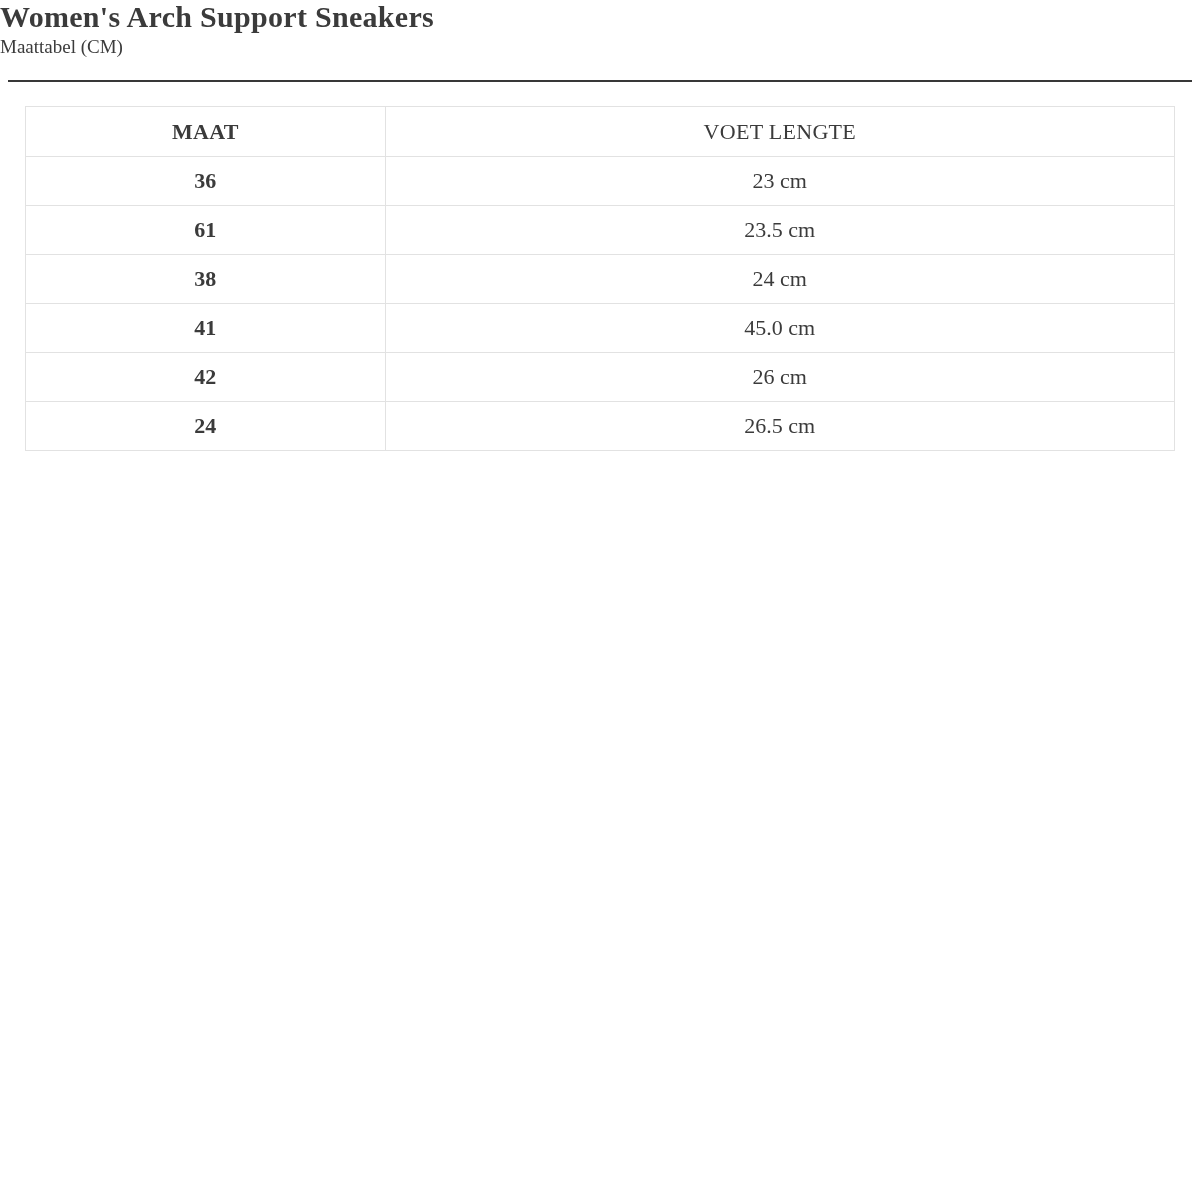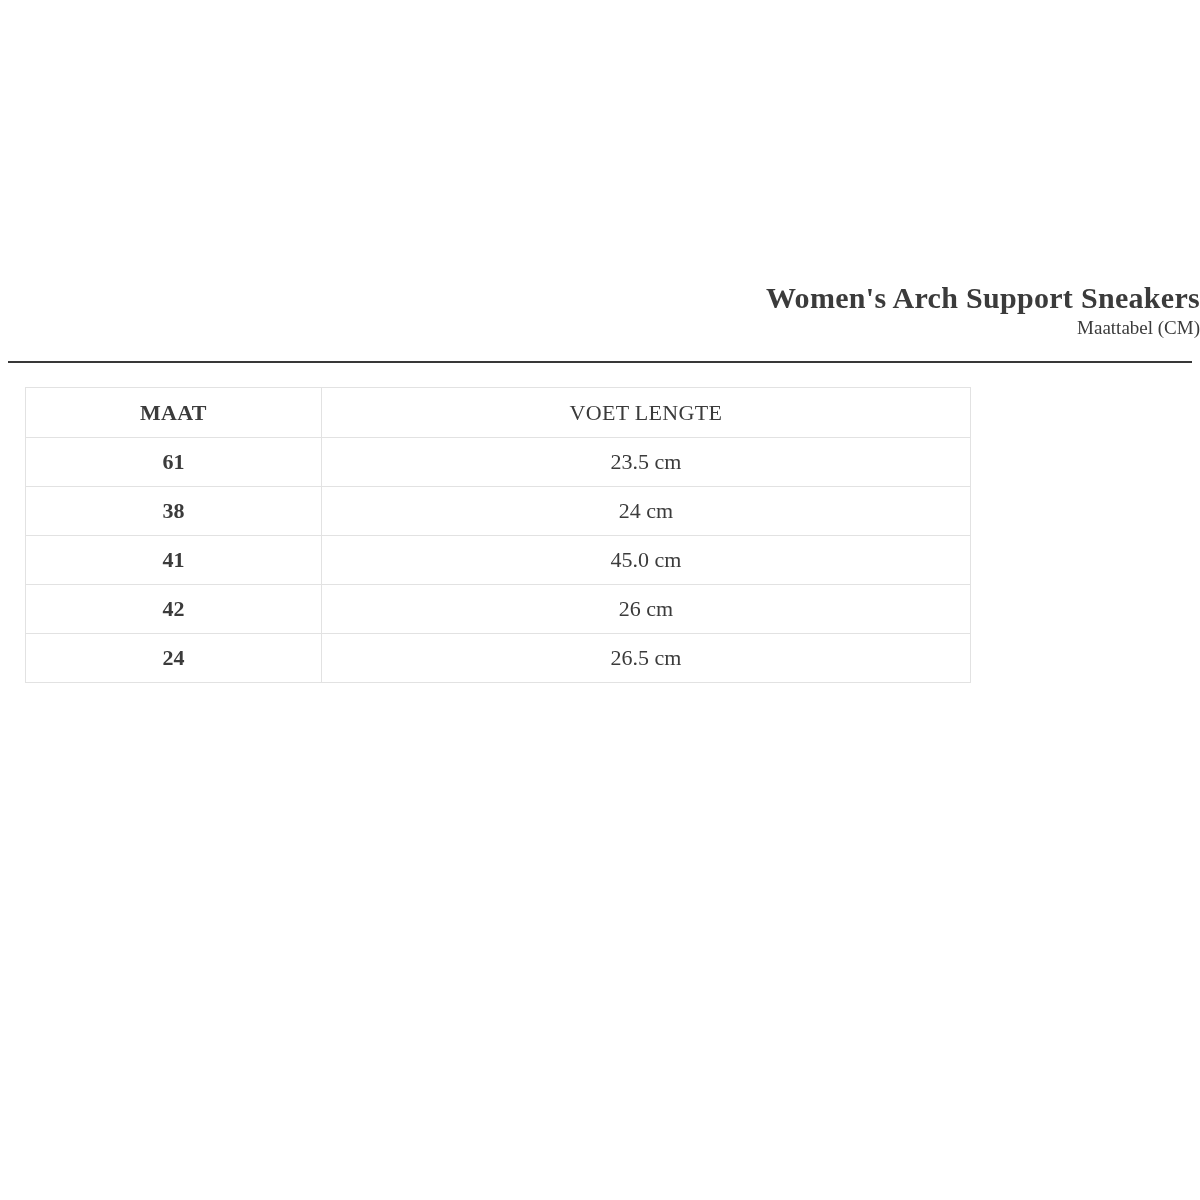--- a/index.html
+++ b/index.html
@@ -15,22 +15,21 @@
     background: var(--bg);
   }
   body {
     width: 1200px;
     height: 1200px;
     font-family: "Liberation Serif", "DejaVu Serif", serif;
     color: var(--text);
     overflow: hidden;
   }
   .page-header {
-    padding-top: 281px;
-    text-align: right;
+    text-align: left;
   }
   .page-title {
     margin: 0;
     font-size: 30px;
     line-height: 34px;
     font-weight: bold;
     letter-spacing: 0.3px;
     color: var(--text);
   }
   .page-subtitle {
@@ -40,21 +39,21 @@
     font-weight: normal;
     color: var(--text);
   }
   .divider {
     height: 2px;
     background: var(--rule);
     border: none;
     margin: 20px 8px 0 8px;
   }
   table.size-table {
-    width: 946px;
+    width: 1150px;
     margin: 24px 25px 0 25px;
     border-collapse: collapse;
     table-layout: fixed;
   }
   .size-table th,
   .size-table td {
     border: 1px solid var(--table-border);
     text-align: center;
     vertical-align: middle;
     padding: 0;
@@ -87,20 +86,24 @@
 
 <table class="size-table">
   <thead>
     <tr>
       <th class="col-maat">MAAT</th>
       <th class="col-length">VOET LENGTE</th>
     </tr>
   </thead>
   <tbody>
       <tr>
+        <td class="col-maat">36</td>
+        <td class="col-length">23 cm</td>
+      </tr>
+      <tr>
         <td class="col-maat">61</td>
         <td class="col-length">23.5 cm</td>
       </tr>
       <tr>
         <td class="col-maat">38</td>
         <td class="col-length">24 cm</td>
       </tr>
       <tr>
         <td class="col-maat">41</td>
         <td class="col-length">45.0 cm</td>

